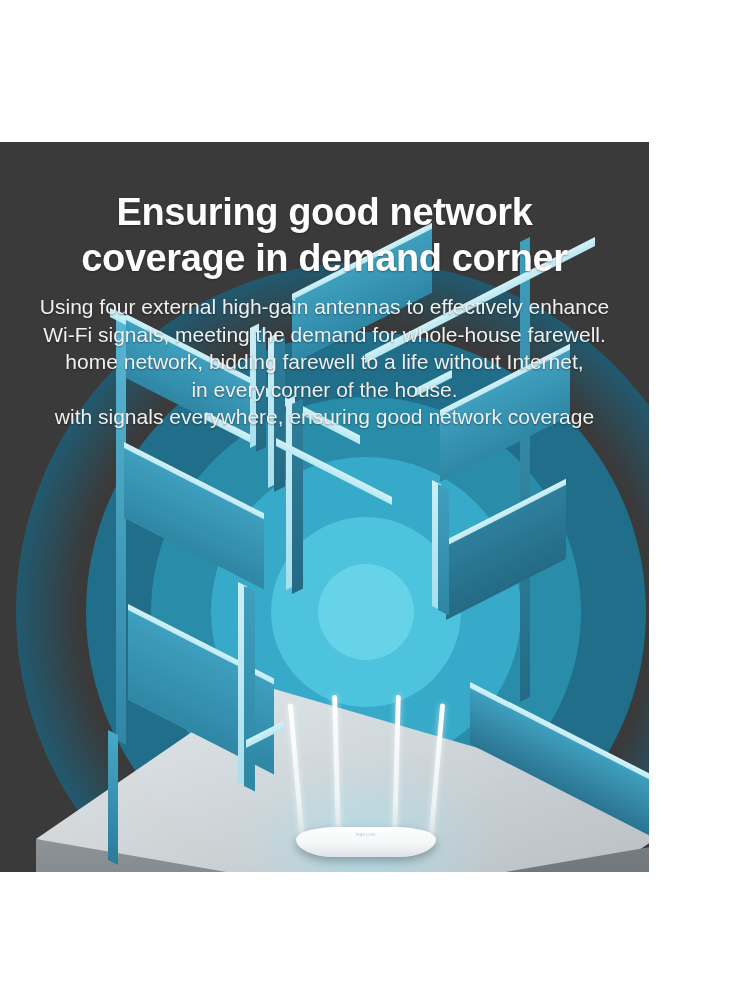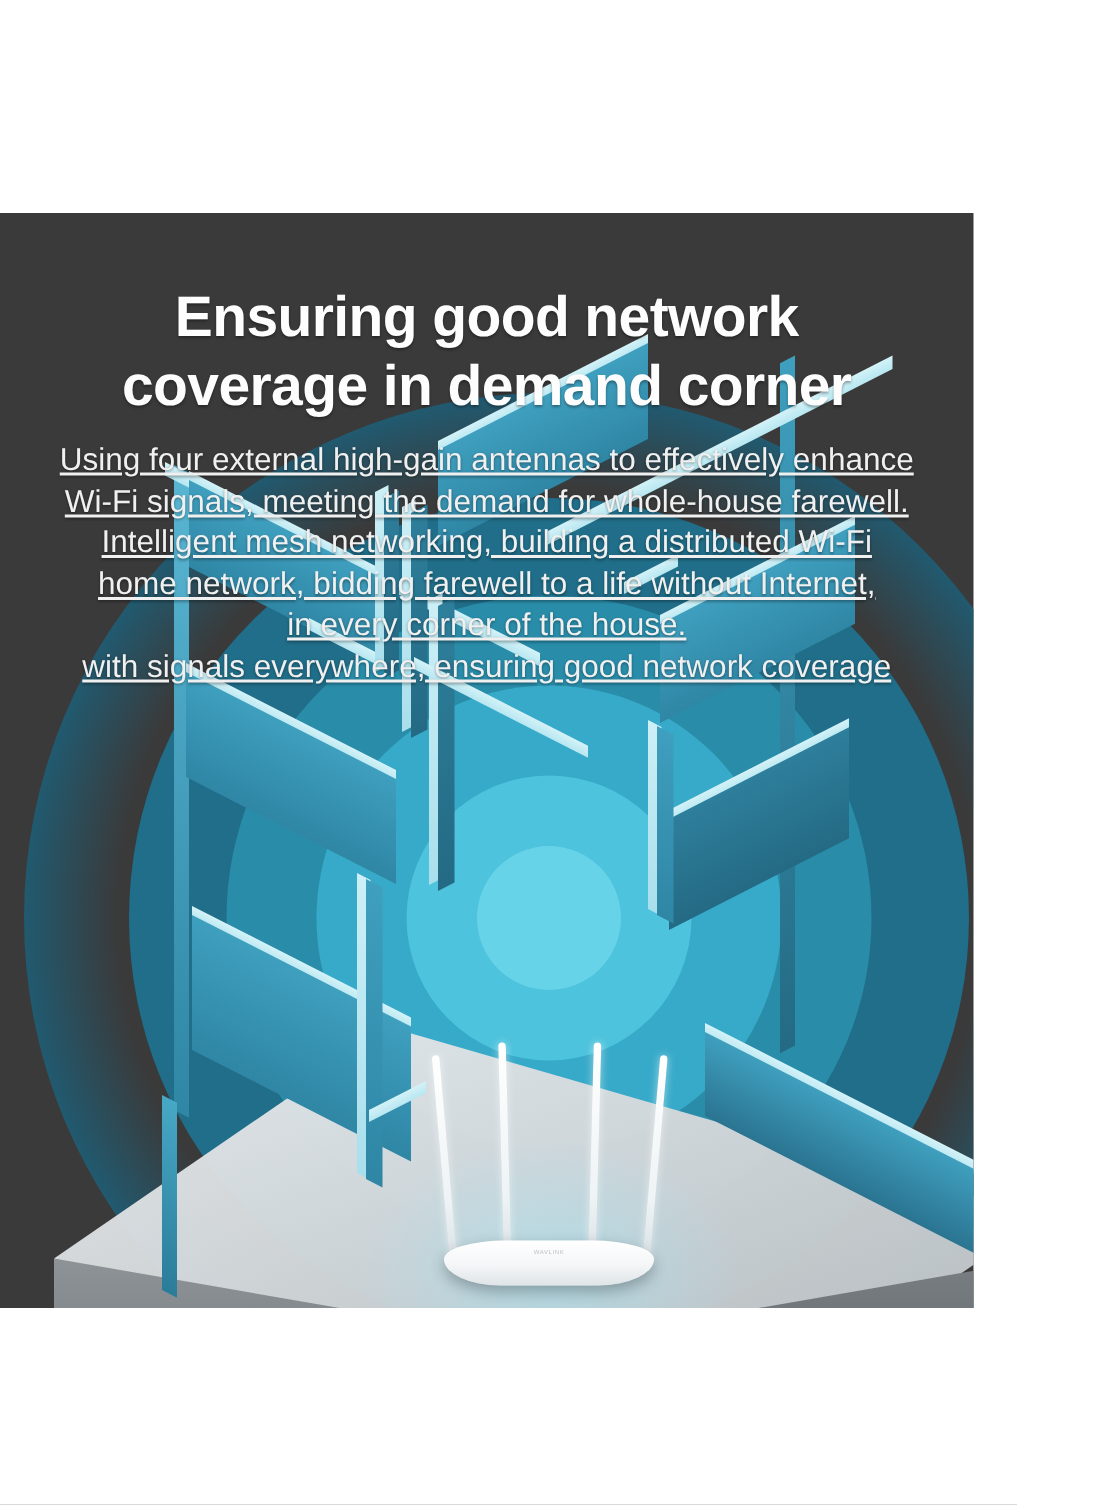--- a/index.html
+++ b/index.html
@@ -32,21 +32,20 @@
   .body-copy {
     position:relative; z-index:40;
     margin-top:12px;
     padding:0 26px;
     text-align:center;
     color:#f0f0f0;
     font-size:21px;
     line-height:27.5px;
     font-weight:400;
     text-shadow:0 1px 2px rgba(0,0,0,.4);
-    text-decoration:underline;
   }
   .body-copy span { display:block; white-space:nowrap; }
 
   
   .stage {
     position:absolute; left:0; top:0; width:732px; height:730px;
     z-index:10; pointer-events:none;
   }
 
   
@@ -209,20 +208,19 @@
     </div>
 
     <h1 class="headline">
       <span class="l1">Ensuring good network</span>
       <span class="l2">coverage in demand corner</span>
     </h1>
 
     <p class="body-copy">
       <span>Using four external high-gain antennas to effectively enhance</span>
       <span>Wi-Fi signals, meeting the demand for whole-house farewell.</span>
-      <span>Intelligent mesh networking, building a distributed Wi-Fi</span>
       <span>home network, bidding farewell to a life without Internet,</span>
       <span>in every corner of the house.</span>
       <span>with signals everywhere, ensuring good network coverage</span>
     </p>
 
   </div>
 </div>
 
 </body></html>

